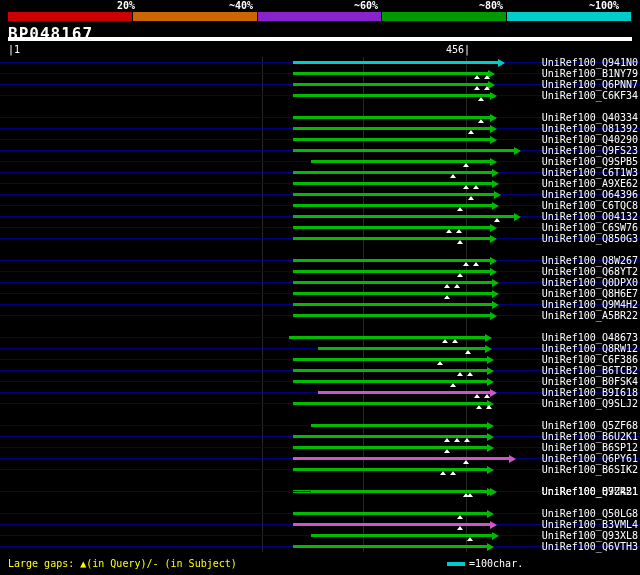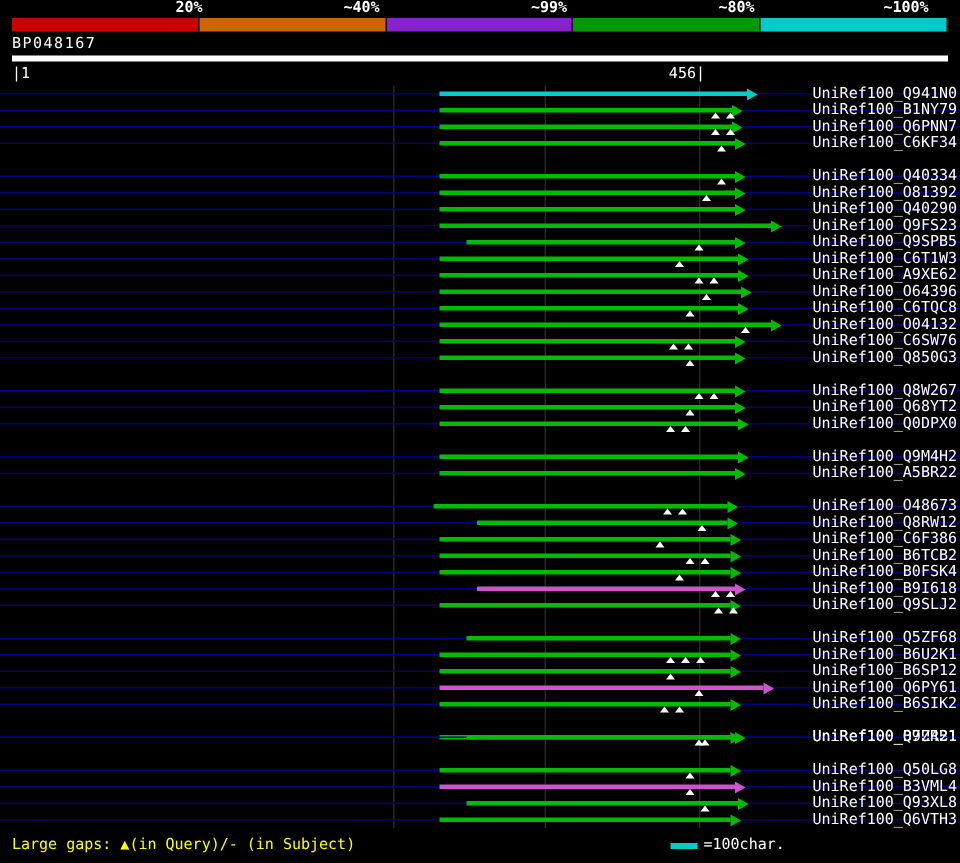--- a/index.html
+++ b/index.html
@@ -2,21 +2,21 @@
 <html><head>
 <meta charset="utf-8">
 <style>
   html,body { margin:0; padding:0; background:#000; }
   .screen {
     position:relative; width:640px; height:575px; background:#000000;
     font-family:"DejaVu Sans Mono", monospace; color:#ffffff; overflow:hidden;
   }
   .key-label { position:absolute; top:0px; transform:translateX(-50%); font-size:10px; font-weight:bold; white-space:nowrap; }
   .key-seg { position:absolute; top:12px; height:9px; }
-  .query-name { position:absolute; left:8px; top:24px; font-size:10px; font-weight:normal; letter-spacing:1px; }
+  .query-name { position:absolute; left:8px; top:24px; font-size:16px; font-weight:bold; letter-spacing:1px; }
   .query-bar { position:absolute; left:8px; top:37px; width:624px; height:4px; background:#ffffff; }
   .ruler-start { position:absolute; left:8px; top:44px; font-size:10px; }
   .ruler-end { position:absolute; right:170px; top:44px; font-size:10px; }
   #rows { position:absolute; left:0; top:57px; width:528px; height:495px; }
   .gridline { position:absolute; top:0; bottom:0; width:1px; background:#262626; }
   .row { position:absolute; left:0; width:640px; height:11px; }
   .rowline { position:absolute; left:0; right:0; top:5px; height:1px; background:#000080; }
   .bar { position:absolute; top:4px; height:3px; }
   .arrow { position:absolute; top:2px; width:0; height:0;
            border-top:4px solid transparent; border-bottom:4px solid transparent; }
@@ -29,21 +29,21 @@
   .scale-label { position:absolute; left:469px; top:558px; font-size:10px; }
 </style>
 </head>
 <body>
 
 <div class="screen">
 
   <div id="key-labels">
       <span class="key-label" style="left: 126px;">20%</span>
       <span class="key-label" style="left: 241px;">~40%</span>
-      <span class="key-label" style="left: 366px;">~99%</span>
+      <span class="key-label" style="left: 366px;">~60%</span>
       <span class="key-label" style="left: 491px;">~80%</span>
       <span class="key-label" style="left: 604px;">~100%</span>
     </div>
   <div id="key-bar">
       <div class="key-seg" style="left: 8px; width: 123.8px; background: rgb(204, 0, 0);"></div>
       <div class="key-seg" style="left: 132.8px; width: 123.8px; background: rgb(204, 102, 0);"></div>
       <div class="key-seg" style="left: 257.6px; width: 123.8px; background: rgb(136, 34, 204);"></div>
       <div class="key-seg" style="left: 382.4px; width: 123.8px; background: rgb(0, 153, 0);"></div>
       <div class="key-seg" style="left: 507.2px; width: 123.8px; background: rgb(0, 204, 204);"></div>
     </div>
@@ -187,20 +187,27 @@
         <span class="row-label">UniRef100_Q68YT2</span>
       </div>
       <div class="row" style="top: 220px;">
         <div class="rowline" style="background: rgb(0, 0, 128);"></div>
         <div class="bar" style="left: 293px; width: 199px; background: rgb(0, 187, 0);"></div>
         <div class="arrow" style="left: 492px; border-left: 7px solid rgb(0, 187, 0);"></div>
         <div class="gap" style="left: 444px;"></div>
         <div class="gap" style="left: 454px;"></div>
         <span class="row-label">UniRef100_Q0DPX0</span>
       </div>
+      <div class="row" style="top: 231px;">
+        <div class="rowline" style="background: rgb(0, 0, 128);"></div>
+        <div class="bar" style="left: 293px; width: 199px; background: rgb(0, 187, 0);"></div>
+        <div class="arrow" style="left: 492px; border-left: 7px solid rgb(0, 187, 0);"></div>
+        <div class="gap" style="left: 444px;"></div>
+        <span class="row-label">UniRef100_Q8H6E7</span>
+      </div>
       <div class="row" style="top: 242px;">
         <div class="rowline" style="background: rgb(0, 0, 128);"></div>
         <div class="bar" style="left: 293px; width: 199px; background: rgb(0, 187, 0);"></div>
         <div class="arrow" style="left: 492px; border-left: 7px solid rgb(0, 187, 0);"></div>
         <span class="row-label">UniRef100_Q9M4H2</span>
       </div>
       <div class="row" style="top: 253px;">
         <div class="rowline" style="background: rgb(0, 0, 128);"></div>
         <div class="bar" style="left: 293px; width: 197px; background: rgb(0, 187, 0);"></div>
         <div class="arrow" style="left: 490px; border-left: 7px solid rgb(0, 187, 0);"></div>

